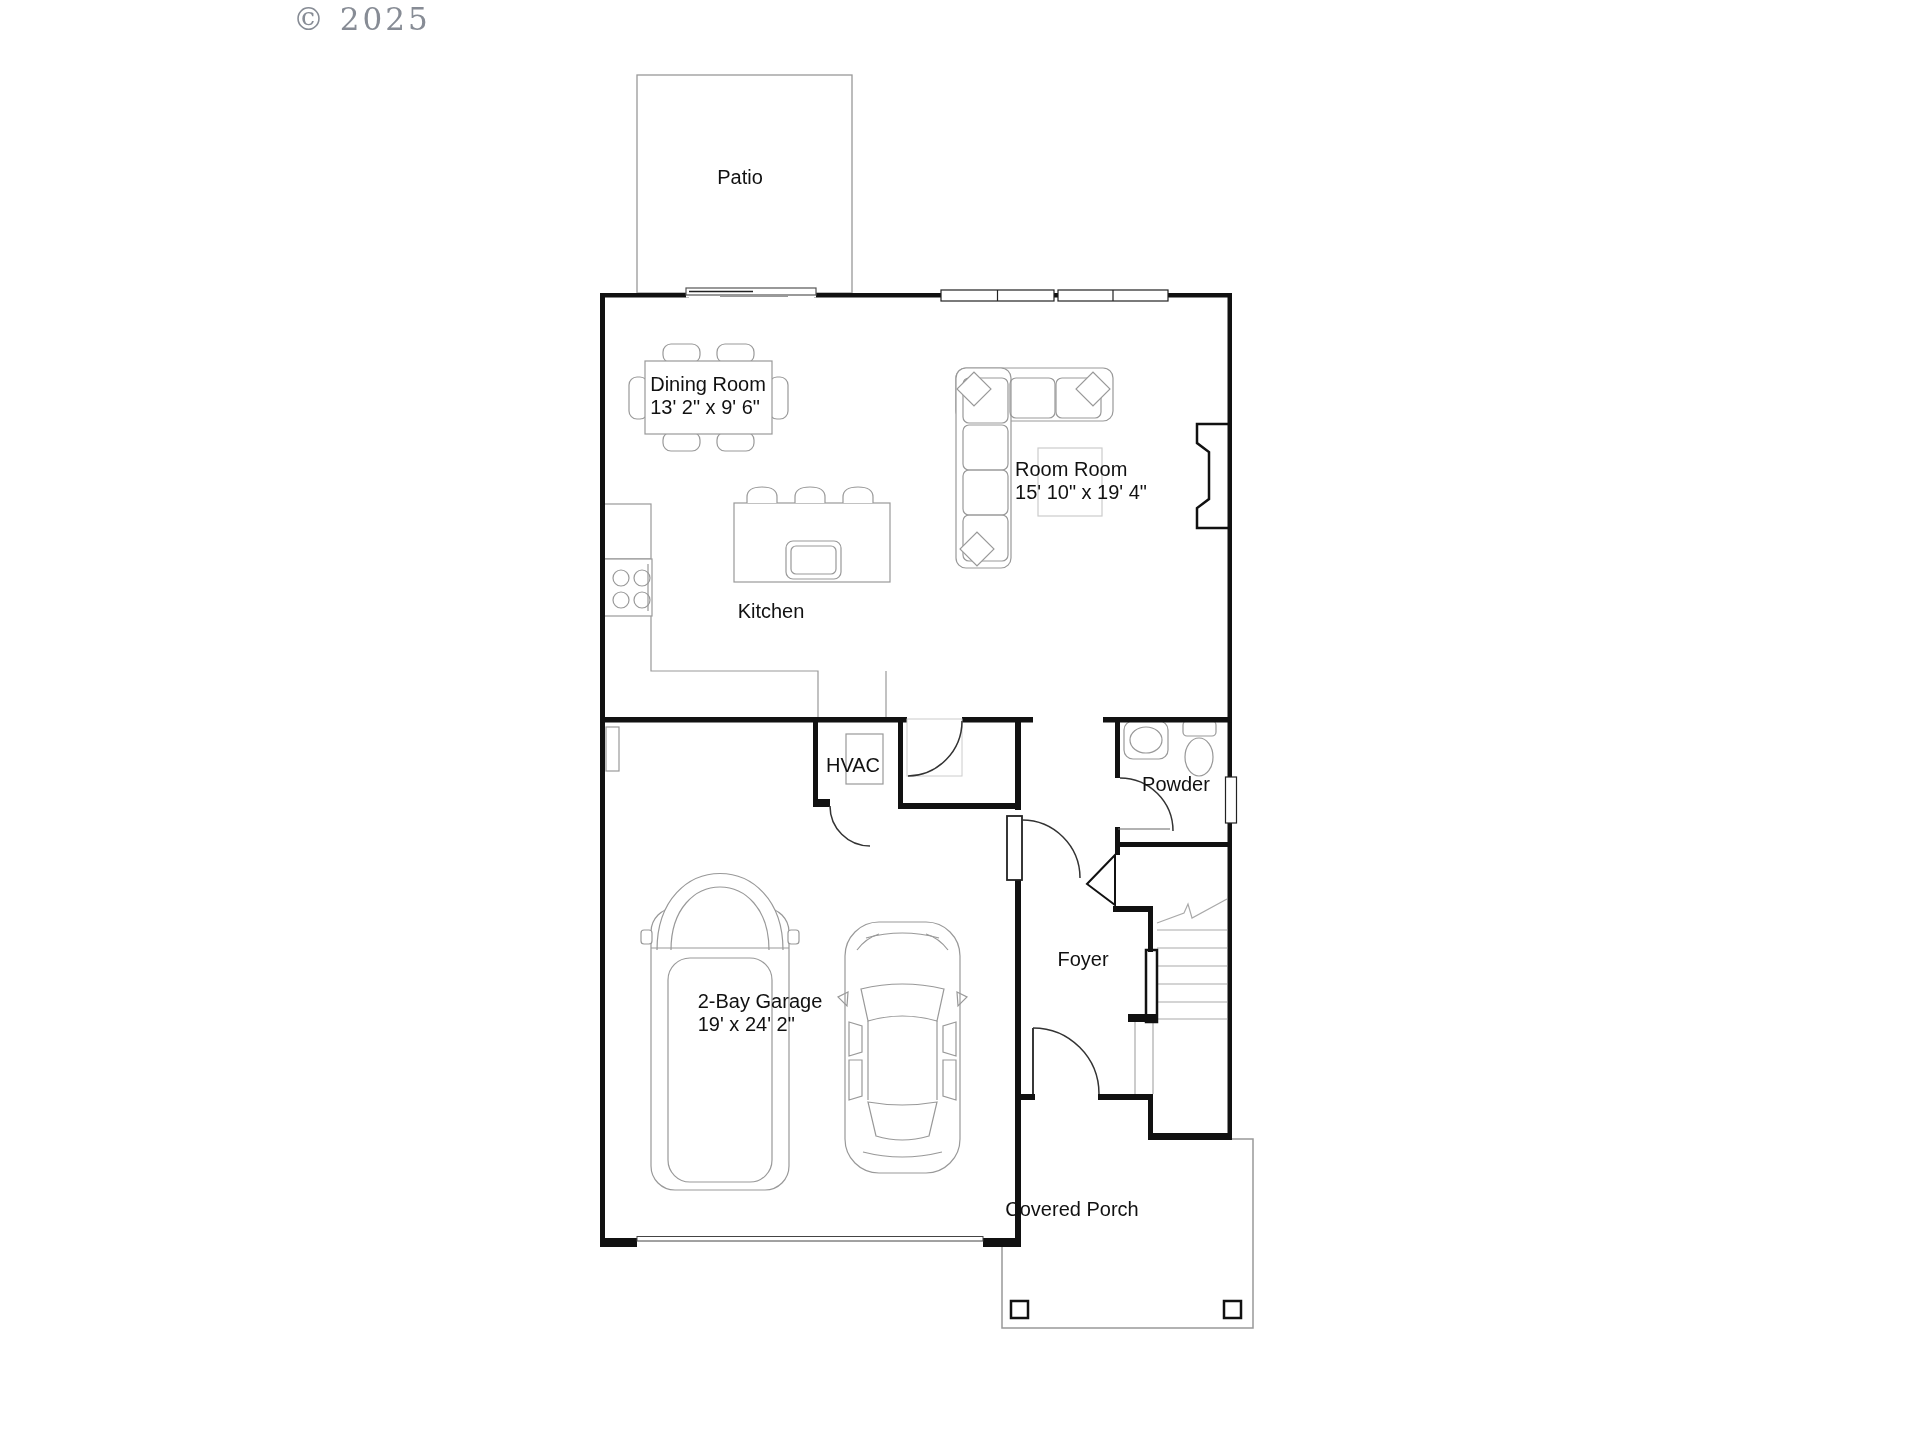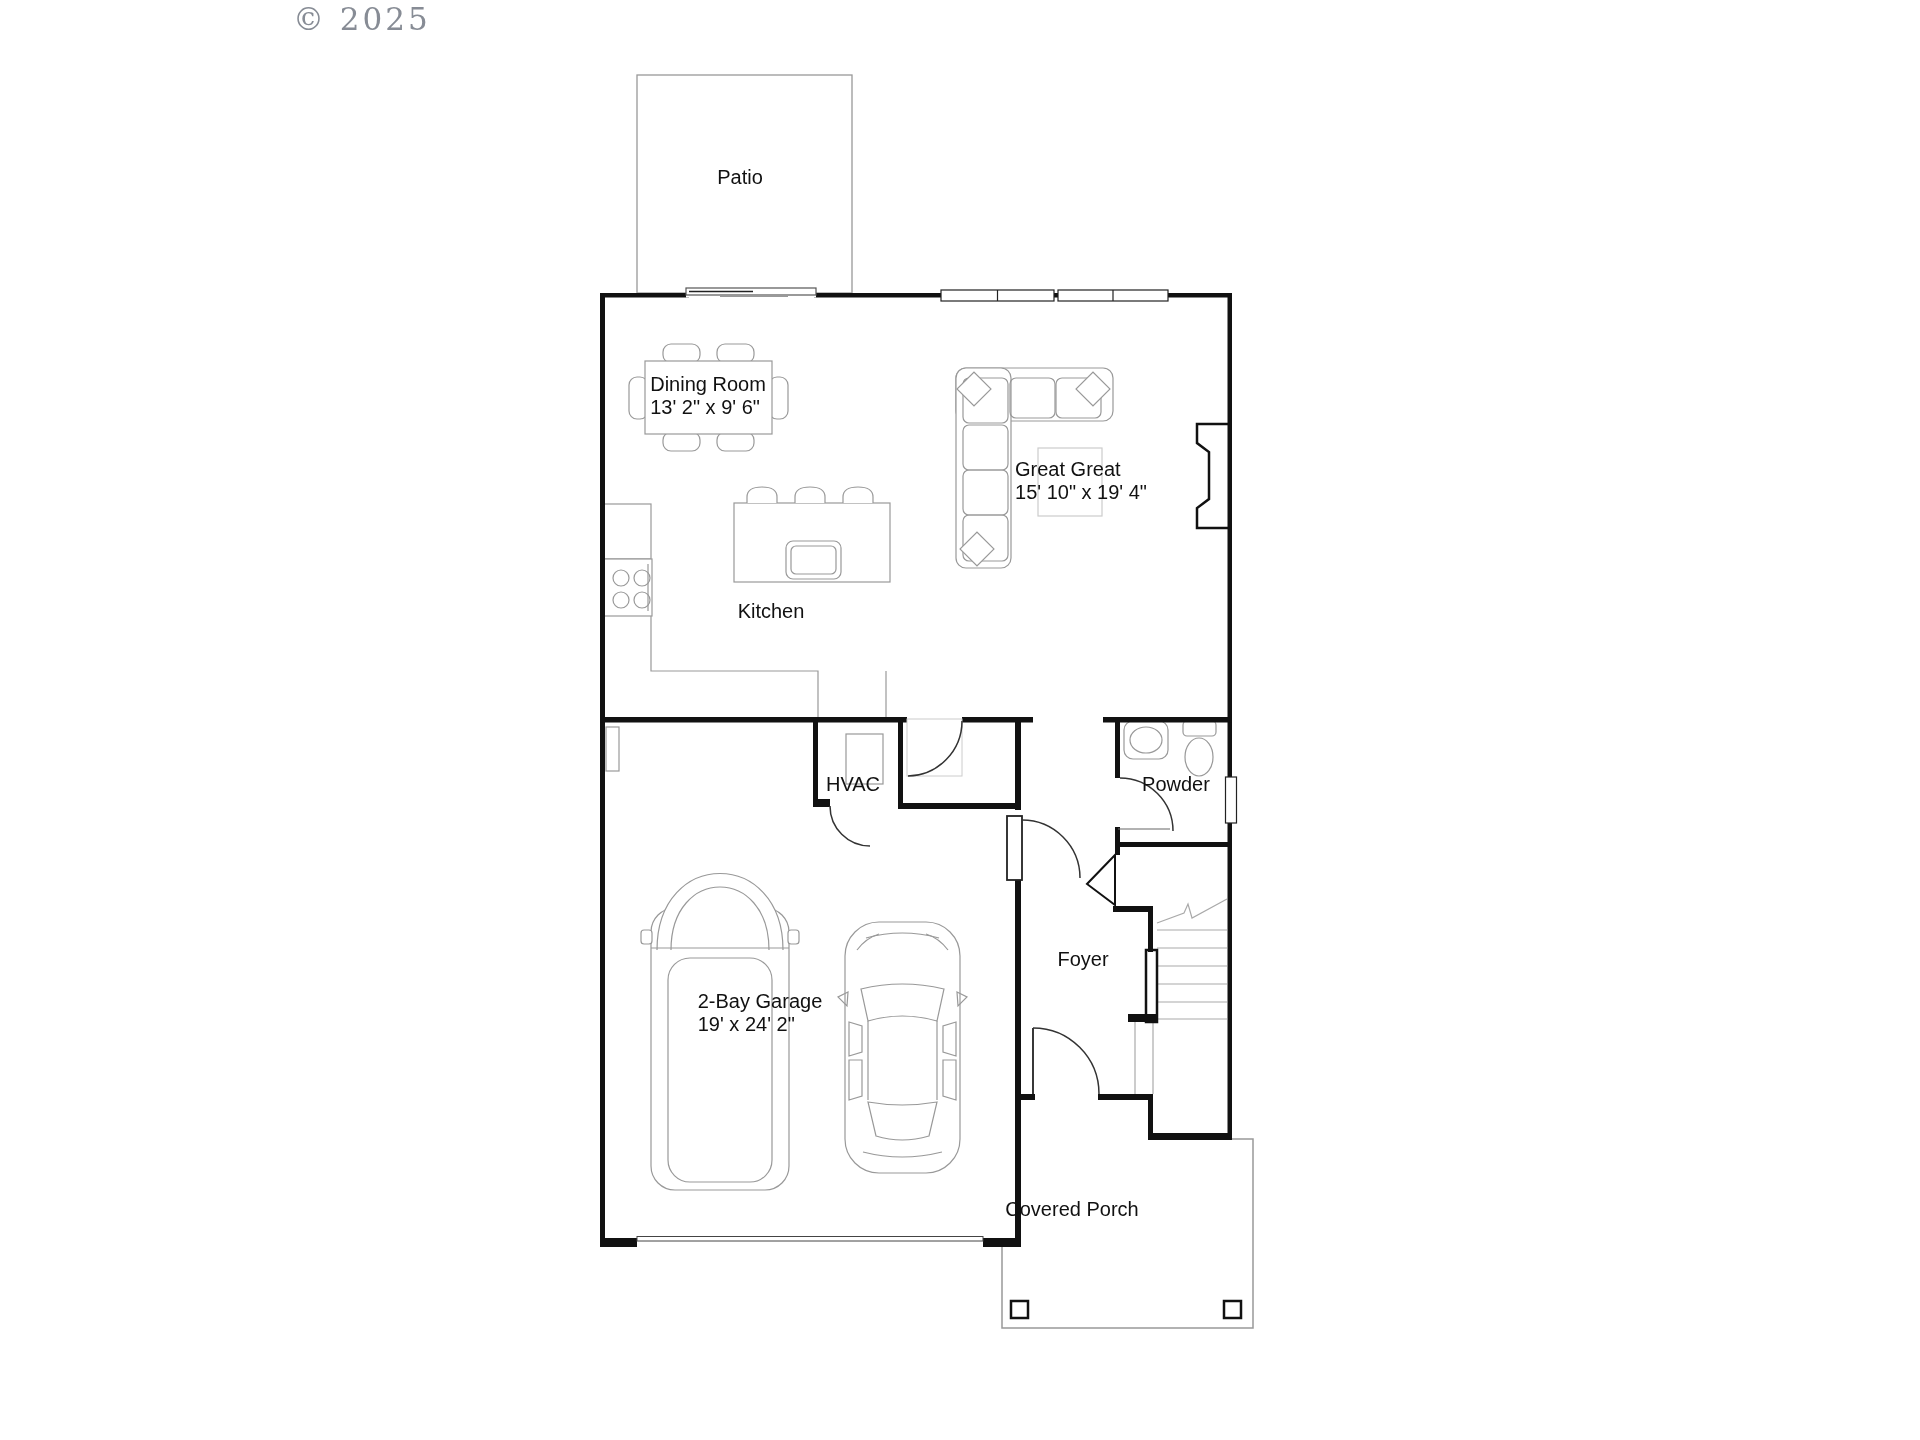--- a/index.html
+++ b/index.html
@@ -185,27 +185,27 @@
   <div class="watermark">© 2025</div>
 
   <div class="lbl" style="left:740px;top:177px">Patio</div>
 
   <div class="lbl" style="left:708px;top:396px">
     <div>Dining Room</div>
     <div>13' 2" x 9' 6"</div>
   </div>
 
   <div class="lbl" style="left:1081px;top:481px">
-    <div>Great Great</div>
+    <div>Room Room</div>
     <div>15' 10" x 19' 4"</div>
   </div>
 
   <div class="lbl" style="left:771px;top:611px">Kitchen</div>
 
-  <div class="lbl" style="left:853px;top:784px">HVAC</div>
+  <div class="lbl" style="left:853px;top:765px">HVAC</div>
 
   <div class="lbl" style="left:1176px;top:784px">Powder</div>
 
   <div class="lbl" style="left:1083px;top:959px">Foyer</div>
 
   <div class="lbl" style="left:760px;top:1013px">
     <div>2-Bay Garage</div>
     <div>19' x 24' 2"</div>
   </div>
 

